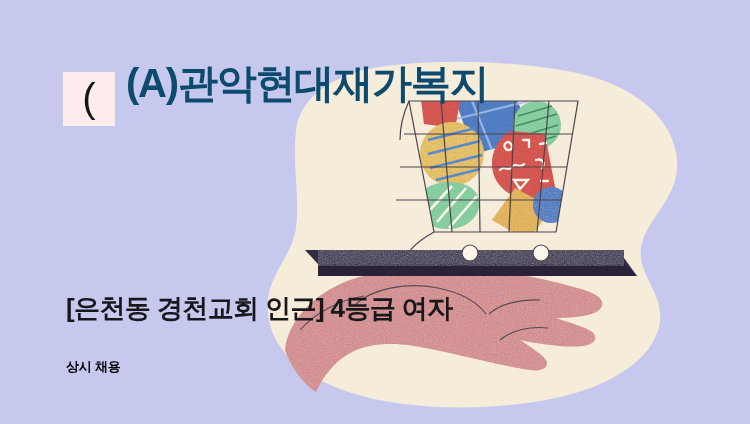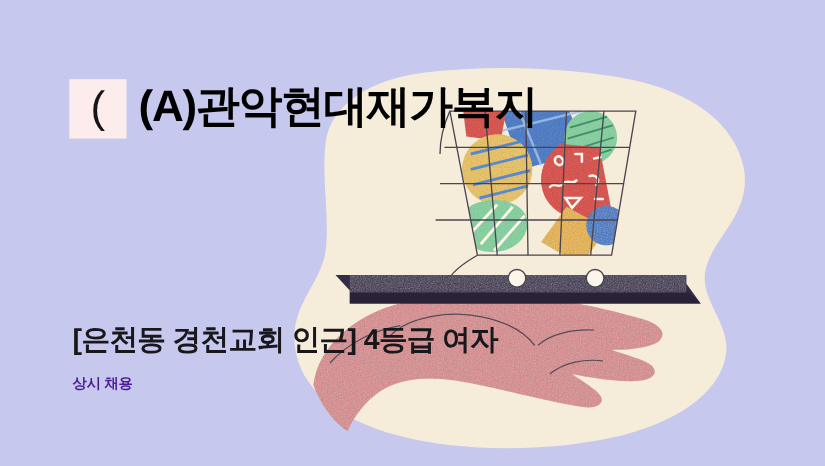--- a/index.html
+++ b/index.html
@@ -54,26 +54,26 @@
     font-size: 40px;
     font-weight: 400;
     color: #16161a;
     line-height: 1;
     transform: translateY(-1px);
   }
 
   #title {
     position: absolute;
     left: 126px;
-    top: 74px;
+    top: 60px;
     margin: 0;
     font-size: 40px;
     font-weight: 700;
     letter-spacing: -1.2px;
-    color: #000000;
+    color: #0c4a6e;
     line-height: 1.18;
     white-space: nowrap;
     font-family: "Liberation Sans", "DejaVu Sans", sans-serif;
   }
 
   #subtitle {
     position: absolute;
     left: 66px;
     top: 292px;
     margin: 0;
@@ -81,26 +81,26 @@
     font-weight: 700;
     letter-spacing: -0.6px;
     color: #17171c;
     line-height: 1.25;
     white-space: nowrap;
   }
 
   #status {
     position: absolute;
     left: 66px;
-    top: 341px;
+    top: 359px;
     margin: 0;
     font-size: 13px;
     font-weight: 700;
     letter-spacing: -0.2px;
-    color: #4c1d95;
+    color: #000000;
     line-height: 1.3;
     white-space: nowrap;
   }
 </style>
 </head>
 <body>
 
 <div id="poster">
 
   <svg id="art" viewBox="0 0 750 424" preserveAspectRatio="none">

